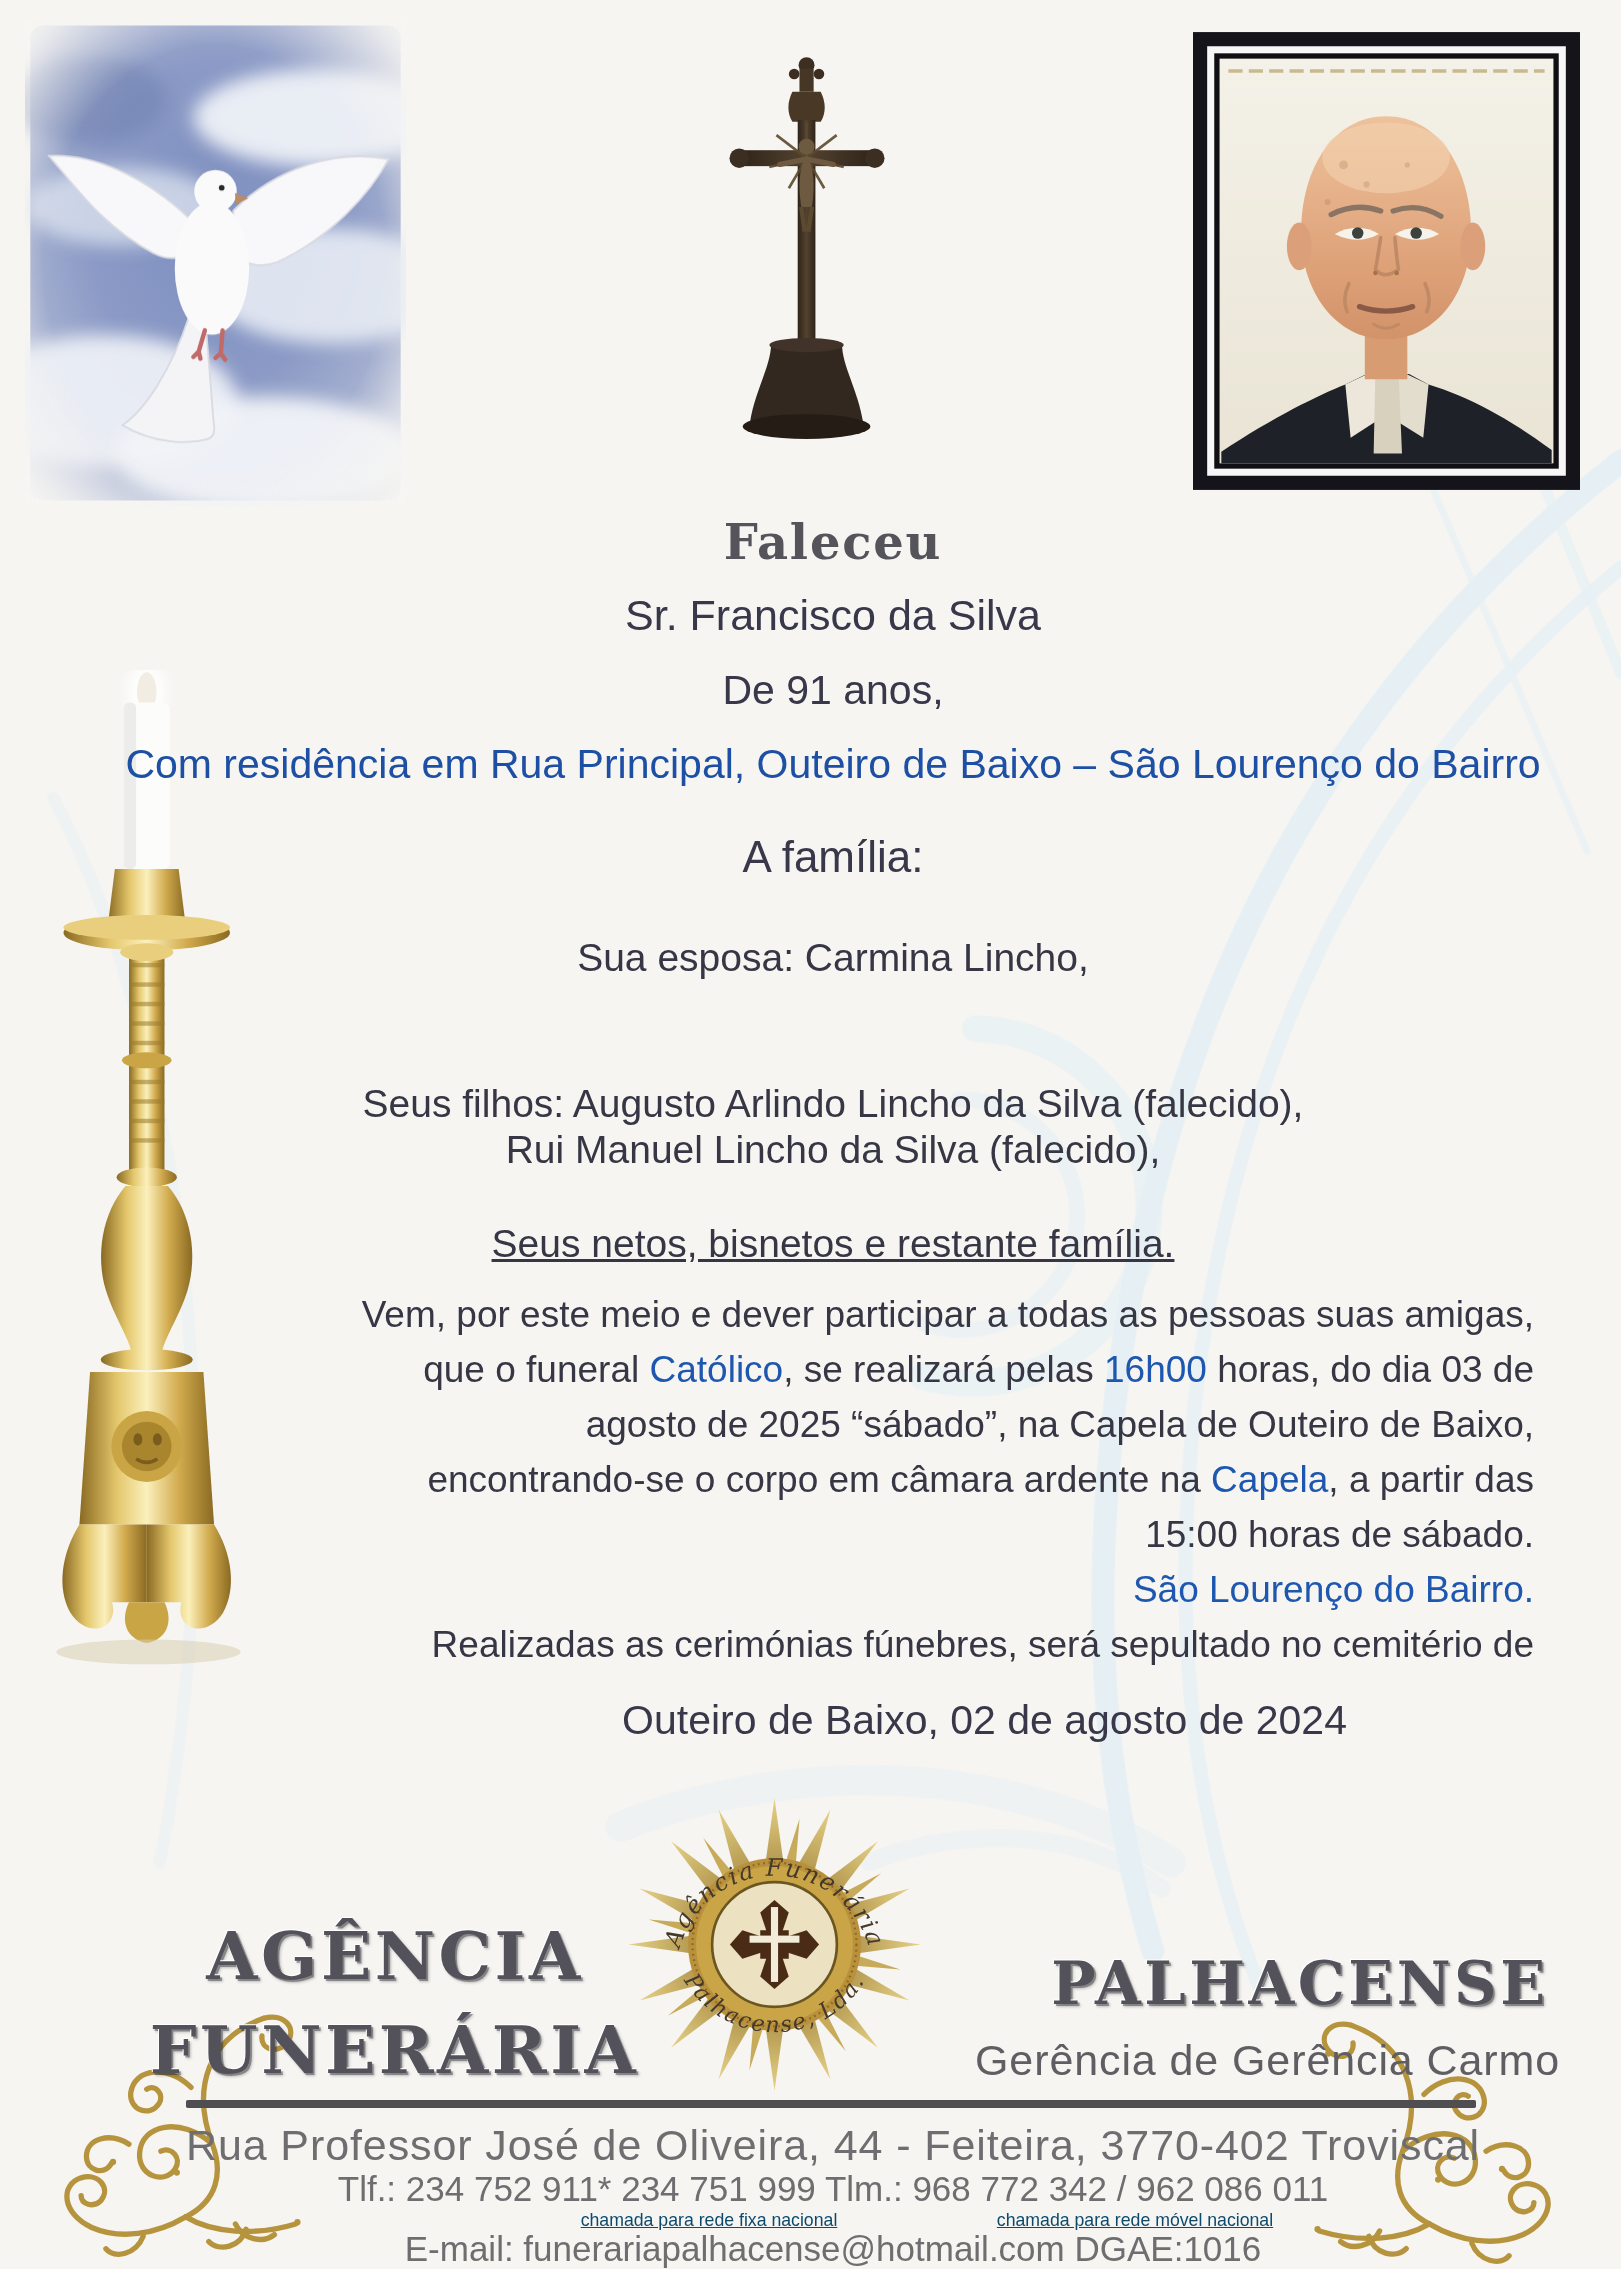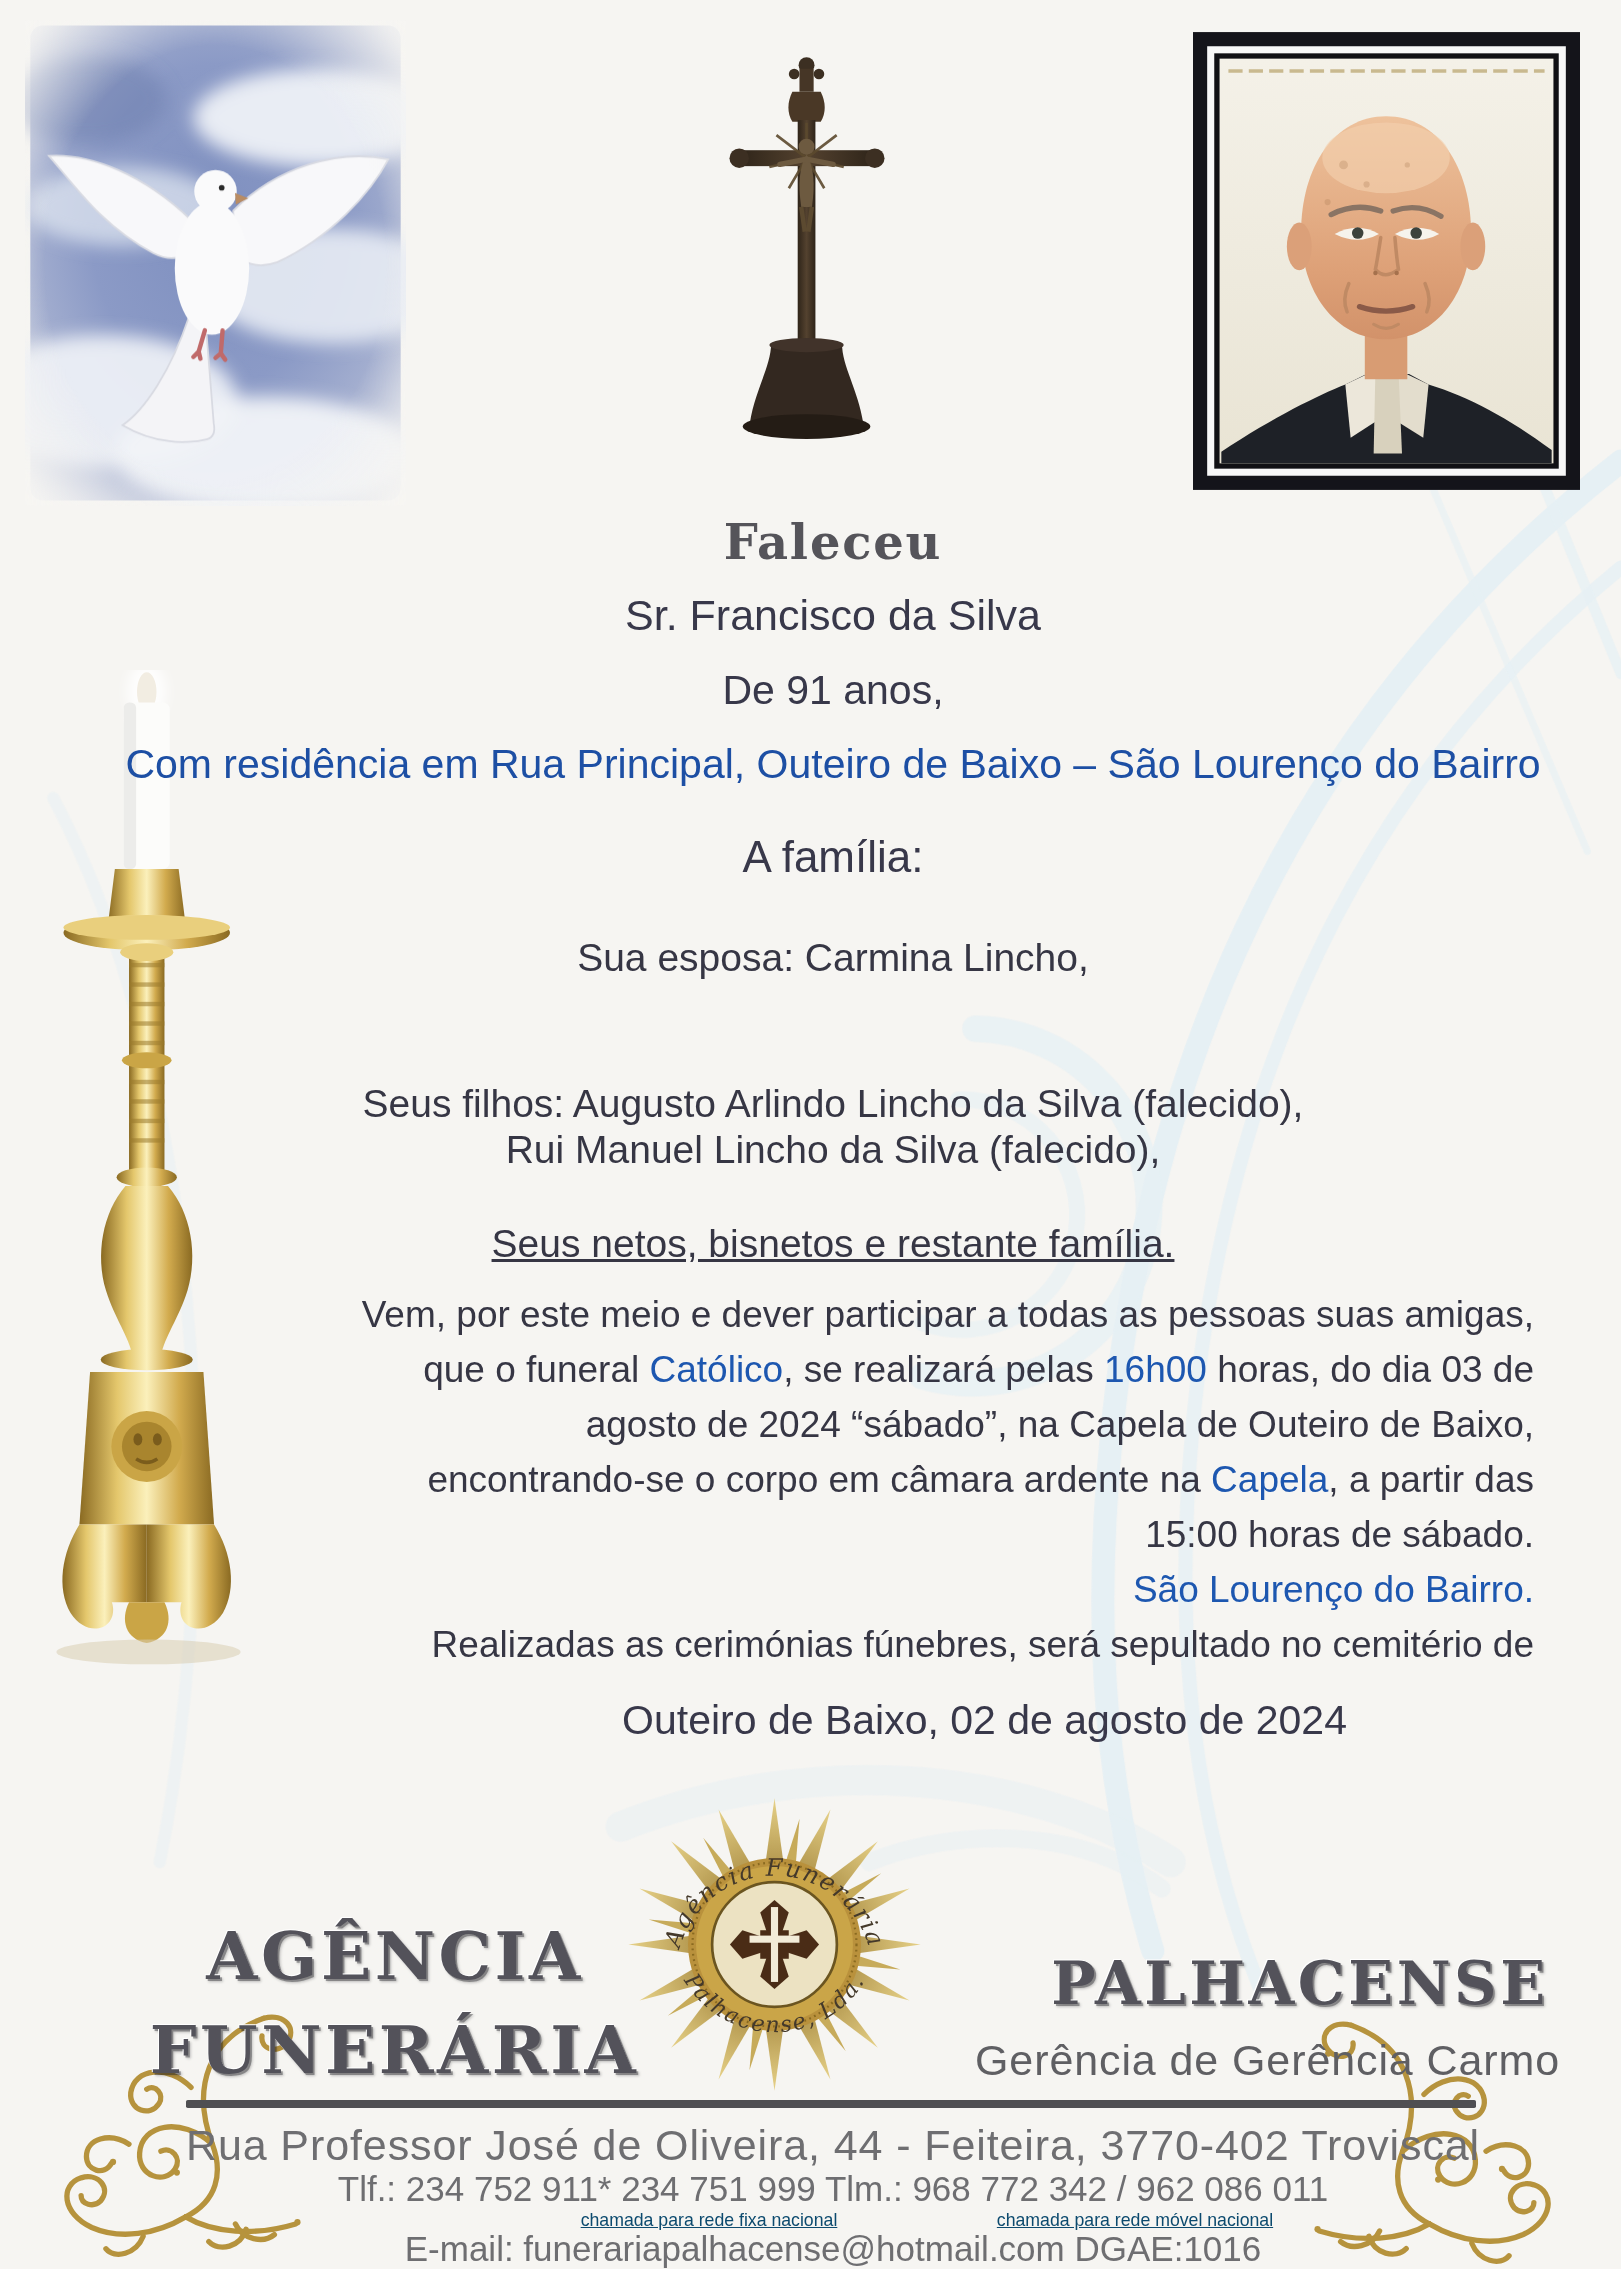--- a/index.html
+++ b/index.html
@@ -262,21 +262,21 @@
 <div class="abs z2 center-line residence">Com residência em Rua Principal, Outeiro de Baixo – São Lourenço do Bairro</div>
 <div class="abs z2 center-line famhead">A família:</div>
 <div class="abs z2 center-line famline fam1">Sua esposa: Carmina Lincho,</div>
 <div class="abs z2 center-line famline fam2">Seus filhos: Augusto Arlindo Lincho da Silva (falecido),</div>
 <div class="abs z2 center-line famline fam3">Rui Manuel Lincho da Silva (falecido),</div>
 <div class="abs z2 center-line famline fam4">Seus netos, bisnetos e restante família.</div>
 
 <div class="abs z2 notice">
   <div><span>Vem, por este meio e dever participar a todas as pessoas suas amigas,</span></div>
   <div><span>que o funeral </span><span class="blue">Católico</span><span>, se realizará pelas </span><span class="blue">16h00</span><span> horas, do dia 03 de</span></div>
-  <div><span>agosto de 2024 “sábado”, na Capela de Outeiro de Baixo,</span></div>
+  <div><span>agosto de 2025 “sábado”, na Capela de Outeiro de Baixo,</span></div>
   <div><span>encontrando-se o corpo em câmara ardente na </span><span class="blue">Capela</span><span>, a partir das</span></div>
   <div><span>15:00 horas de sábado.</span></div>
   <div><span class="blue">São Lourenço do Bairro.</span></div>
   <div><span>Realizadas as cerimónias fúnebres, será sepultado no cemitério de</span></div>
 </div>
 
 <div class="abs z2 dateline">Outeiro de Baixo, 02 de agosto de 2024</div>
 
 <div class="abs z1 logo">
 <svg width="303" height="303" viewBox="0 0 340 340">

